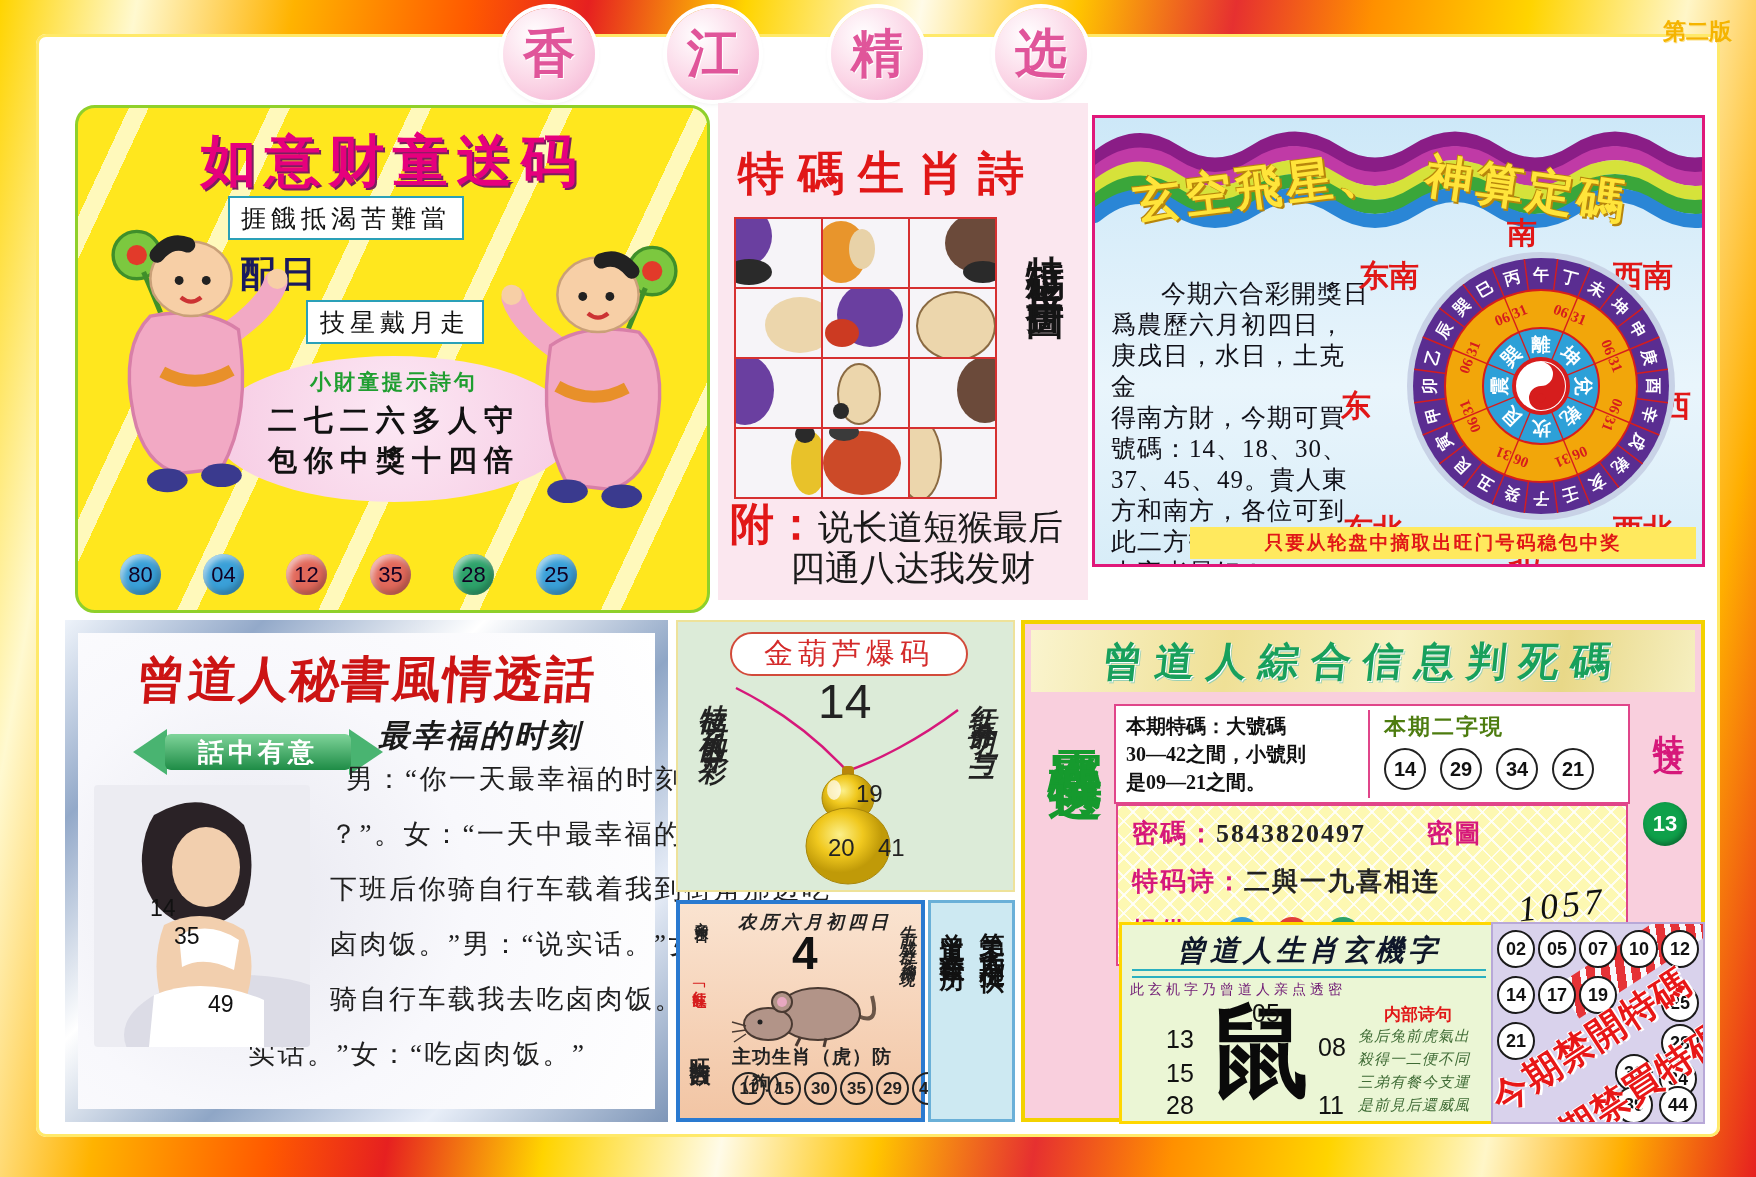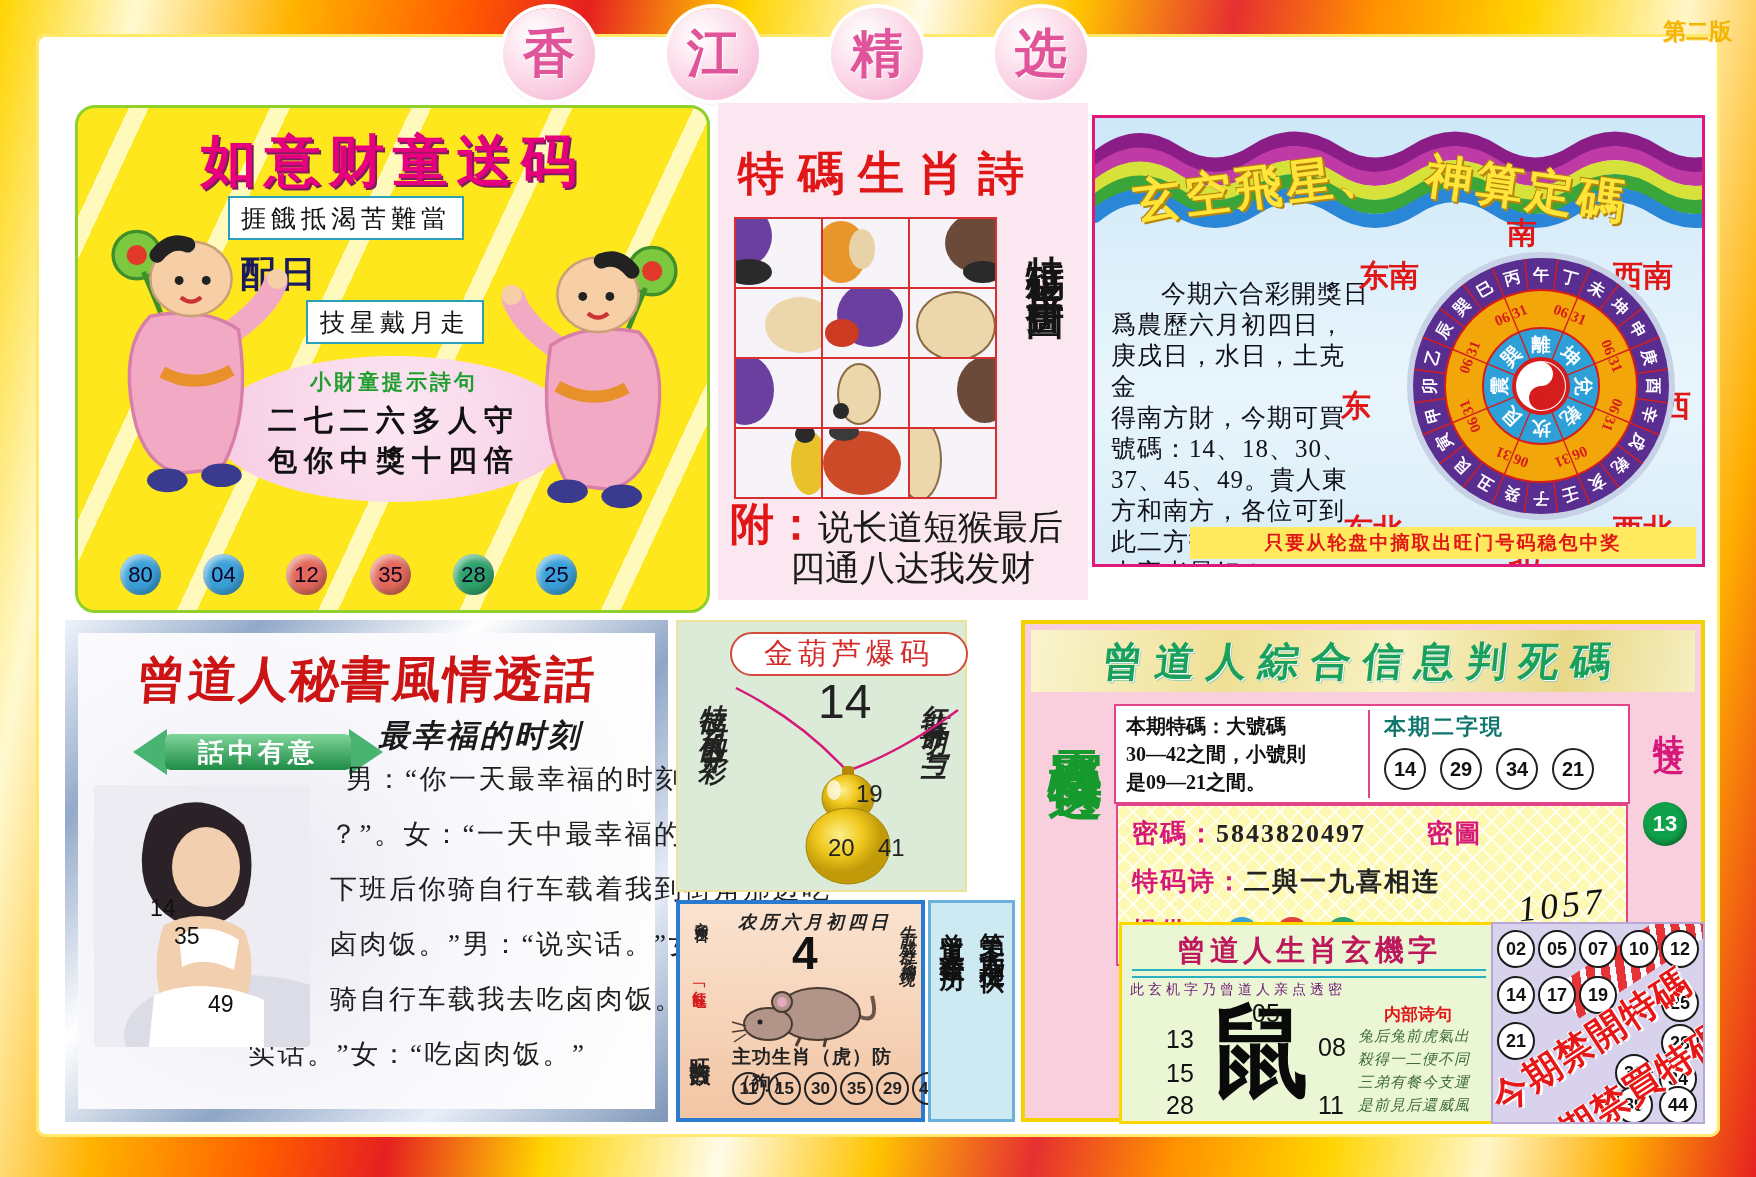--- a/index.html
+++ b/index.html
@@ -90,21 +90,21 @@
     border-bottom:23px solid transparent;}
   .ms-arrow .tl{left:0;border-right:34px solid #49b471;}
   .ms-arrow .tr{right:0;border-left:34px solid #49b471;}
   .ms-sub{position:absolute;left:300px;top:82px;font-size:31px;font-style:italic;
     font-weight:bold;color:#1a1a1a;letter-spacing:3px;}
   .ms-line{position:absolute;font-size:27px;color:#202020;letter-spacing:2.5px;white-space:nowrap;}
   .ms-photo{position:absolute;left:16px;top:152px;width:216px;height:262px;overflow:hidden;
     border-radius:4px;}
   .ms-num{position:absolute;font-size:23px;color:#111;font-family:"Liberation Sans",sans-serif;}
   
-  #p-hulu{left:676px;top:620px;width:291px;height:272px;background:#dcebd8;
+  #p-hulu{left:676px;top:620px;width:339px;height:272px;background:#dcebd8;
     border:2px solid #eee29a;}
   .hl-titlebox{position:absolute;left:52px;top:10px;width:234px;height:40px;background:#fff;
     border:2px solid #d24a3a;border-radius:22px;display:flex;align-items:center;
     justify-content:center;font-size:29px;color:#d42a2a;letter-spacing:5px;}
   .hl-left{position:absolute;left:16px;top:62px;writing-mode:vertical-rl;font-size:26px;
     font-style:italic;font-weight:bold;color:#222;letter-spacing:9px;}
   .hl-right{position:absolute;right:14px;top:62px;writing-mode:vertical-rl;font-size:26px;
     font-style:italic;font-weight:bold;color:#222;letter-spacing:9px;}
   .hl-big{position:absolute;left:140px;top:52px;font-size:48px;color:#222;
     font-family:"Liberation Sans",sans-serif;}
@@ -135,21 +135,21 @@
     background:linear-gradient(100deg,#faf4ce,#efe096 30%,#f8f2c4 55%,#e8d888 80%,#f6efc0);
     display:flex;align-items:center;justify-content:center;}
   .in-title{font-size:40px;font-weight:900;color:#18a05c;letter-spacing:12px;
     text-shadow:1px 1px 0 #fff,2px 2px 0 #9bd0b4;transform:skewX(-6deg);}
   .in-lingji{position:absolute;left:14px;top:82px;writing-mode:vertical-rl;font-size:54px;
     font-weight:900;color:#169a2e;letter-spacing:6px;font-family:"Liberation Sans",sans-serif;}
   .in-whitebox{position:absolute;left:89px;top:80px;width:512px;height:96px;background:#fff;
     border:2px solid #e0458a;}
   .in-tips{position:absolute;left:10px;top:6px;width:238px;font-size:20px;font-weight:bold;
     line-height:28px;color:#111;}
-  .in-erzi-h{position:absolute;left:268px;top:6px;font-size:22px;font-weight:900;color:#0f766e;
+  .in-erzi-h{position:absolute;left:268px;top:6px;font-size:22px;font-weight:900;color:#4d7c0f;
     letter-spacing:2px;}
   .in-erzi-c{position:absolute;top:42px;width:38px;height:38px;border:2px solid #222;
     border-radius:50%;background:#fff;display:flex;align-items:center;justify-content:center;
     font-size:20px;font-weight:bold;font-family:"Liberation Sans",sans-serif;color:#111;}
   .in-divider{position:absolute;left:252px;top:4px;bottom:4px;width:2px;background:#e0458a;}
   .in-tesong{position:absolute;left:622px;top:86px;writing-mode:vertical-rl;font-size:31px;
     font-weight:900;color:#d6187a;letter-spacing:10px;}
   .in-tesong-c{position:absolute;left:618px;width:44px;height:44px;border-radius:50%;
     display:flex;align-items:center;justify-content:center;color:#fff;font-size:22px;
     font-weight:bold;font-family:"Liberation Sans",sans-serif;box-shadow:inset -2px -3px 5px rgba(0,0,0,.3);}
@@ -161,21 +161,21 @@
   .yb-row{position:absolute;left:14px;font-size:26px;color:#222;font-weight:bold;letter-spacing:2px;}
   .yb-hand{position:absolute;left:400px;top:78px;font-size:36px;font-style:italic;color:#111;
     transform:rotate(-6deg);letter-spacing:4px;}
   .yb-c{display:inline-flex;width:34px;height:34px;border-radius:50%;color:#fff;
     align-items:center;justify-content:center;font-size:19px;font-weight:bold;
     font-family:"Liberation Sans",sans-serif;vertical-align:middle;margin-right:8px;}
   
   .in-greenbox{position:absolute;left:94px;top:298px;width:374px;height:196px;
     background:#ebf6d5;border:3px solid #ffd700;}
   .gb-title{position:absolute;left:0;right:0;top:6px;text-align:center;font-size:29px;
-    font-weight:900;color:#be185d;letter-spacing:4px;border-bottom:none;}
+    font-weight:900;color:#0f172a;letter-spacing:4px;border-bottom:none;font-style:italic;}
   .gb-underline{position:absolute;left:10px;right:10px;top:44px;height:5px;
     border-top:2px solid #2ab0c0;border-bottom:2px solid #2ab0c0;}
   .gb-note{position:absolute;left:8px;top:56px;font-size:14px;color:#701a75;letter-spacing:4px;}
   .gb-big{position:absolute;left:88px;top:78px;font-size:100px;font-weight:900;color:#0a0a0a;
     line-height:100px;}
   .gb-n{position:absolute;font-size:25px;color:#111;font-family:"Liberation Sans",sans-serif;}
   .gb-poemtitle{position:absolute;left:262px;top:78px;font-size:17px;font-weight:900;color:#e11717;}
   .gb-poem{position:absolute;left:236px;top:100px;font-size:15px;font-style:italic;
     color:#3f6b35;line-height:23px;letter-spacing:1px;}
   

